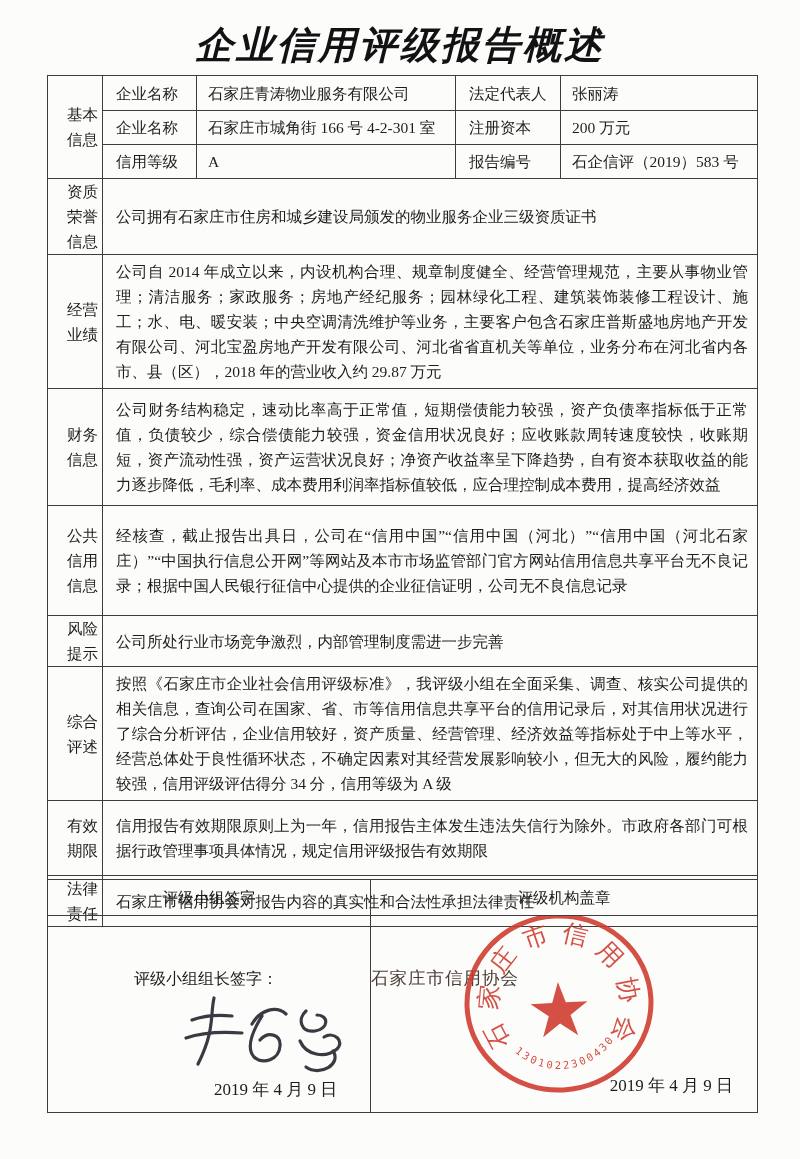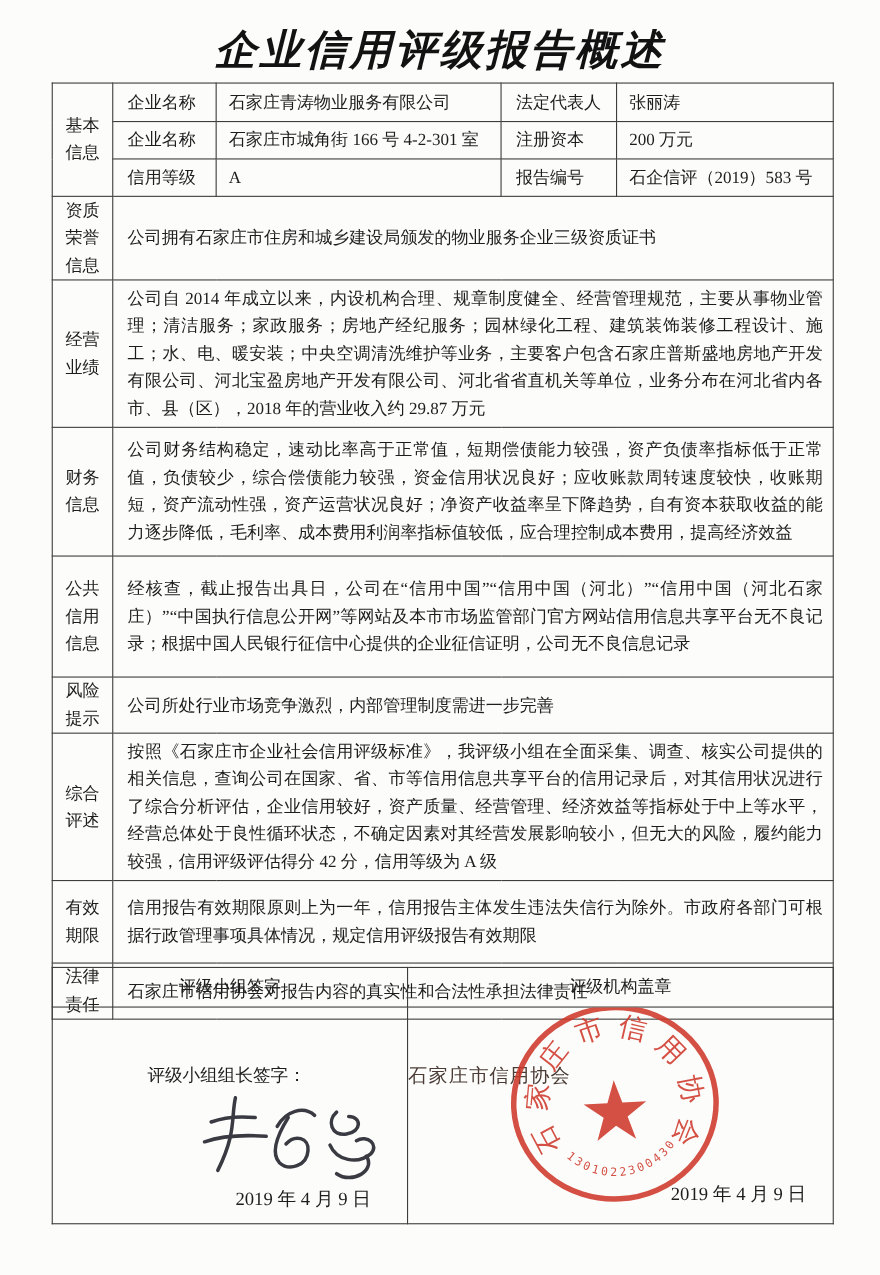--- a/index.html
+++ b/index.html
@@ -20,21 +20,21 @@
     border-collapse:collapse;table-layout:fixed;
     position:absolute;left:47px;width:710px;
   }
   table.doc td{
     border:1.5px solid #3d3d3d;
     vertical-align:middle;
     font-size:15.5px;line-height:25px;
     overflow:hidden;
   }
   td.lbl{
-    text-align:center;white-space:pre-line;
+    text-align:right;white-space:pre-line;
     font-size:16px;line-height:23px;padding:0 4px;
   }
   td.kv{padding:0 4px 0 13px;font-size:16px;}
   td.val{padding:0 0 0 11px;font-size:16px;}
   td.txt{padding:4px 9px 4px 13px;text-align:justify;}
   td.center-head{text-align:center;font-size:16.5px;}
   .sign-cell,.stamp-cell{position:relative;vertical-align:top;}
   .leader-label{position:absolute;left:86px;top:50px;font-size:16px;}
   .signature-svg{position:absolute;left:134px;top:68px;}
   .left-date{position:absolute;left:166px;bottom:10px;font-size:17px;}
@@ -100,21 +100,21 @@
     <td class="txt" colspan="4">经核查，截止报告出具日，公司在“信用中国”“信用中国（河北）”“信用中国（河北石家庄）”“中国执行信息公开网”等网站及本市市场监管部门官方网站信用信息共享平台无不良记录；根据中国人民银行征信中心提供的企业征信证明，公司无不良信息记录</td>
   </tr>
   <tr style="height:46px">
     <td class="lbl">风险
 提示</td>
     <td class="txt" colspan="4">公司所处行业市场竞争激烈，内部管理制度需进一步完善</td>
   </tr>
   <tr style="height:129px">
     <td class="lbl">综合
 评述</td>
-    <td class="txt" colspan="4">按照《石家庄市企业社会信用评级标准》，我评级小组在全面采集、调查、核实公司提供的相关信息，查询公司在国家、省、市等信用信息共享平台的信用记录后，对其信用状况进行了综合分析评估，企业信用较好，资产质量、经营管理、经济效益等指标处于中上等水平，经营总体处于良性循环状态，不确定因素对其经营发展影响较小，但无大的风险，履约能力较强，信用评级评估得分 42 分，信用等级为 A 级</td>
+    <td class="txt" colspan="4">按照《石家庄市企业社会信用评级标准》，我评级小组在全面采集、调查、核实公司提供的相关信息，查询公司在国家、省、市等信用信息共享平台的信用记录后，对其信用状况进行了综合分析评估，企业信用较好，资产质量、经营管理、经济效益等指标处于中上等水平，经营总体处于良性循环状态，不确定因素对其经营发展影响较小，但无大的风险，履约能力较强，信用评级评估得分 34 分，信用等级为 A 级</td>
   </tr>
   <tr style="height:75px">
     <td class="lbl">有效
 期限</td>
     <td class="txt" colspan="4">信用报告有效期限原则上为一年，信用报告主体发生违法失信行为除外。市政府各部门可根据行政管理事项具体情况，规定信用评级报告有效期限</td>
   </tr>
   <tr style="height:43px">
     <td class="lbl">法律
 责任</td>
     <td class="txt" colspan="4">石家庄市信用协会对报告内容的真实性和合法性承担法律责任</td>

